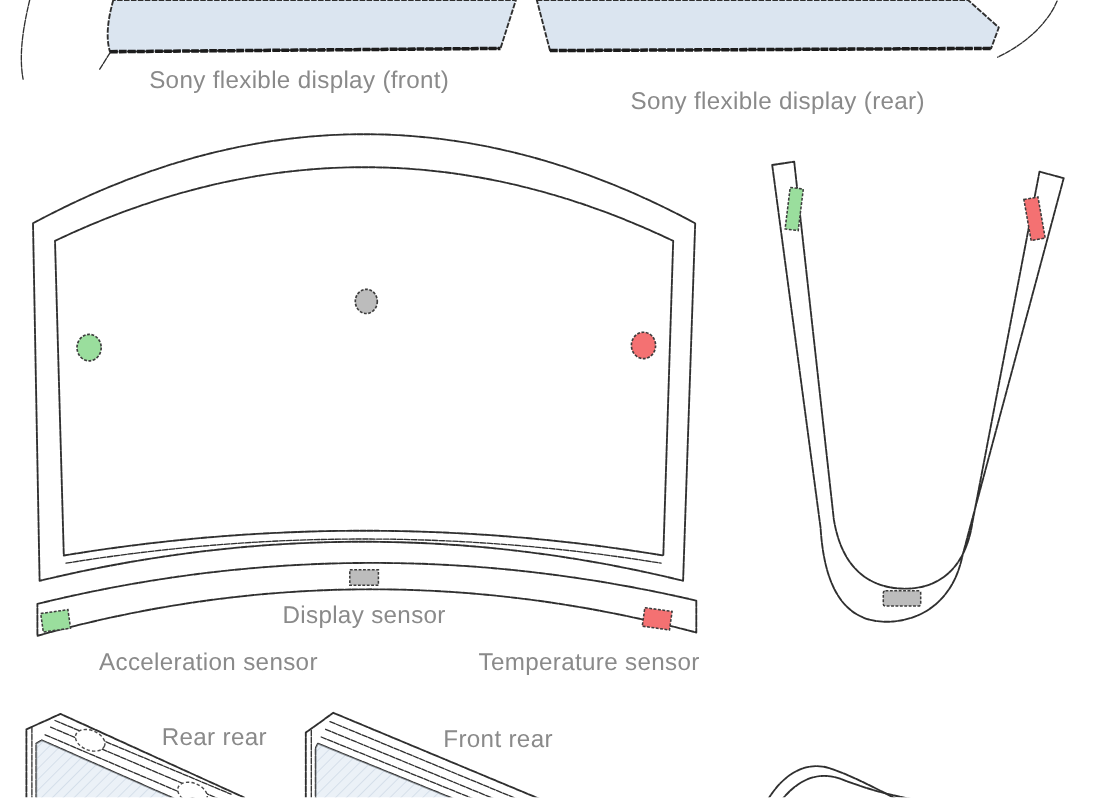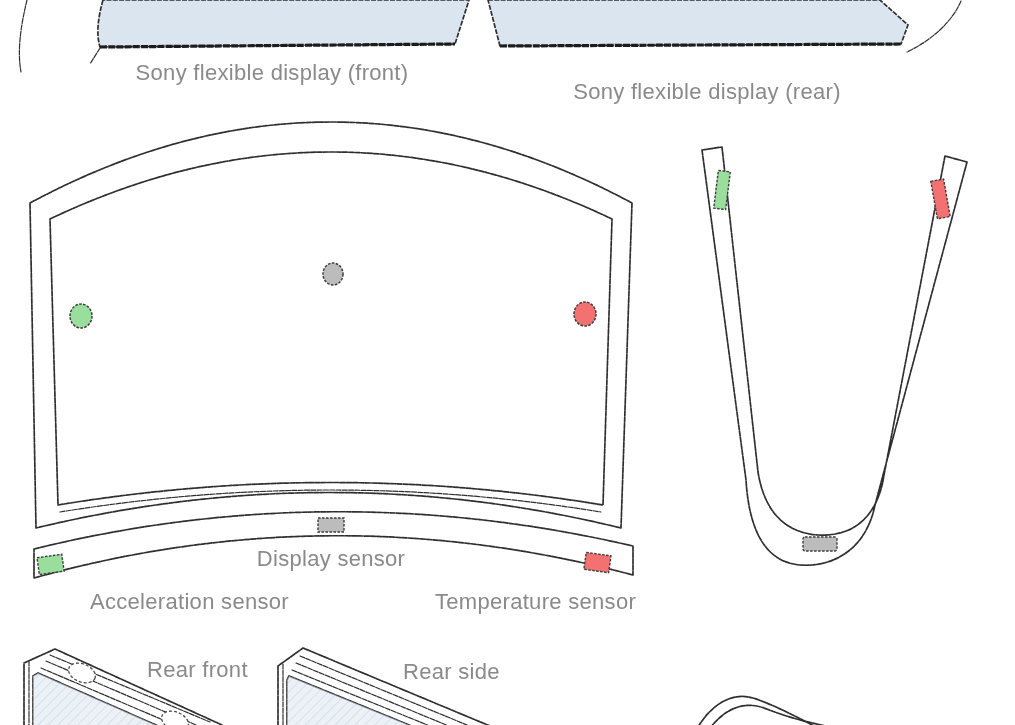--- a/index.html
+++ b/index.html
@@ -115,17 +115,17 @@
 
   <div class="label centered" style="left:707px;top:52px;margin-top:28px;">Sony flexible display (rear)</div>
 
   <div class="label centered" style="left:331px;top:547px;">Display sensor</div>
 
   <div class="label" style="left:43px;top:590px;margin-left:47px;">Acceleration sensor</div>
 
   <div class="label" style="left:435px;top:590px;text-align:right;">Temperature sensor</div>
 
 
-  <div class="label" style="left:147px;top:658px;">Rear front</div>
+  <div class="label" style="left:147px;top:658px;">Rear rear</div>
 
-  <div class="label" style="left:403px;top:660px;">Rear side</div>
+  <div class="label" style="left:403px;top:660px;">Front rear</div>
 
 </div>
 
 </body></html>

